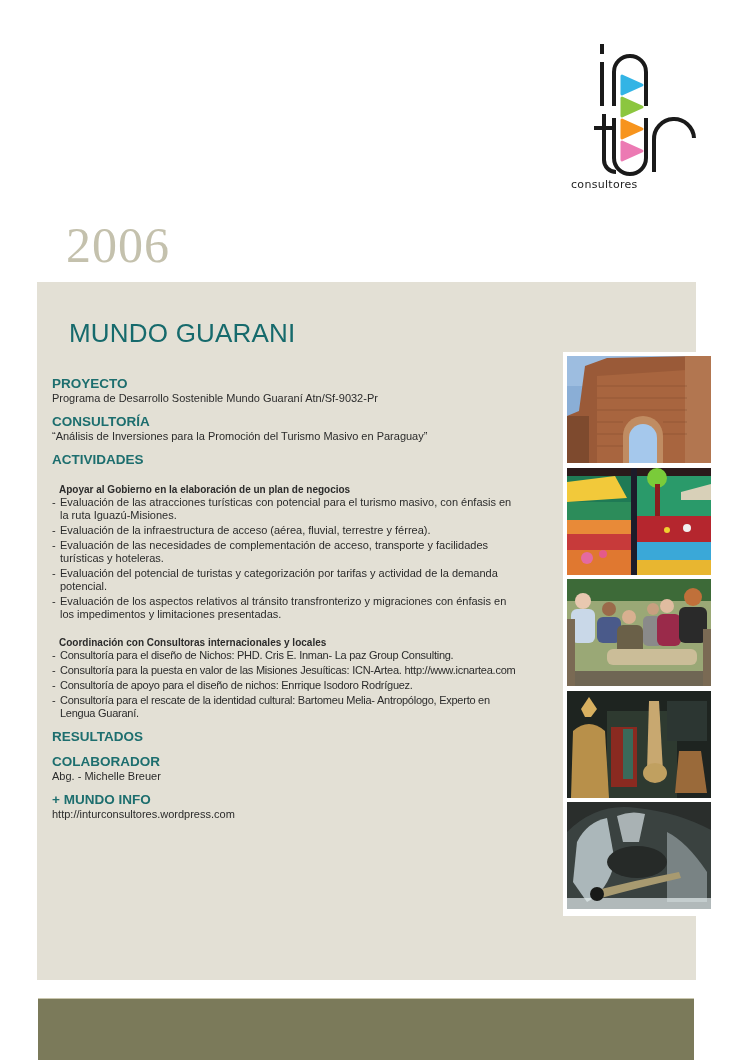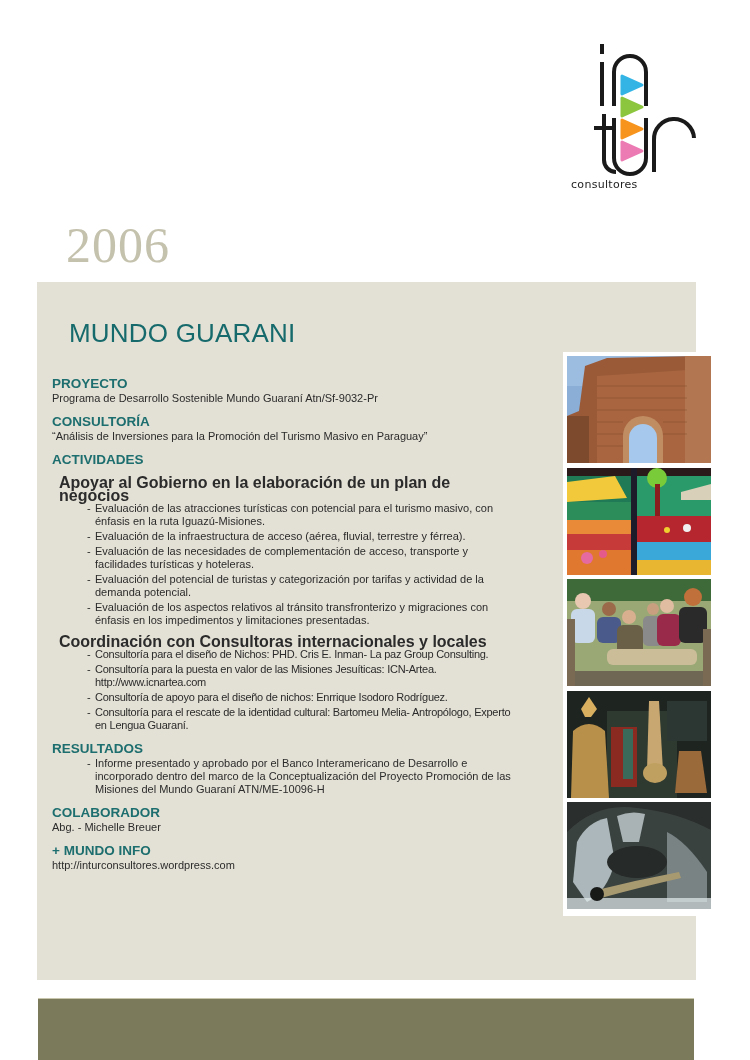--- a/index.html
+++ b/index.html
@@ -16,22 +16,22 @@
 
     
     .panel { position: absolute; left: 37px; top: 282px; width: 659px; height: 698px; background: #e3e0d5; }
 
     .title { position: absolute; left: 69px; top: 318px; font-size: 26px; font-weight: normal; color: #166a6c; letter-spacing: 0.2px; }
 
     .content { position: absolute; left: 52px; top: 376px; width: 470px; }
     .sec-h { font-size: 13.5px; font-weight: bold; color: #1d6e6e; line-height: 16px; }
     .sec-t { font-size: 11px; color: #2b2b2b; line-height: 13px; }
     .sec { margin-bottom: 9px; }
-    .sub-h { font-size: 16px; font-weight: bold; color: #2b2b2b; line-height: 13px; padding-left: 7px; margin-top: 8px; }
-    .bullets { list-style: none; margin-left: 35px; }
+    .sub-h { font-size: 10px; font-weight: bold; color: #2b2b2b; line-height: 13px; padding-left: 7px; margin-top: 15px; }
+    .bullets { list-style: none; }
     .bullets li { font-size: 11px; line-height: 13px; color: #2b2b2b; padding-left: 8px; text-indent: -8px; margin-bottom: 2px; }
     .bullets li .dash { display: inline-block; width: 8px; text-indent: 0; }
     .bullets.cond li { letter-spacing: -0.25px; }
 
     
     .photos { position: absolute; left: 563px; top: 352px; width: 153px; height: 564px; background: #ffffff; }
     .photo { position: absolute; left: 4px; width: 144px; height: 107px; overflow: hidden; }
     .photo svg { display: block; }
 
     
@@ -95,23 +95,20 @@
     <ul class="bullets cond">
       <li><span class="dash">-</span><span>Consultoría para el diseño de Nichos: PHD. Cris E. Inman- La paz Group Consulting.</span></li>
       <li><span class="dash">-</span><span>Consultoría para la puesta en valor de las Misiones Jesuíticas: ICN-Artea. http://www.icnartea.com</span></li>
       <li><span class="dash">-</span><span>Consultoría de apoyo para el diseño de nichos: Enrrique Isodoro Rodríguez.</span></li>
       <li><span class="dash">-</span><span>Consultoría para el rescate de la identidad cultural: Bartomeu Melia- Antropólogo, Experto en Lengua Guaraní.</span></li>
     </ul>
   </div>
 
   <div class="sec">
     <div class="sec-h">RESULTADOS</div>
-    <ul class="bullets">
-      <li><span class="dash">-</span><span>Informe presentado y aprobado por el Banco Interamericano de Desarrollo e incorporado dentro del marco de la Conceptualización del  Proyecto Promoción de las Misiones del Mundo Guaraní ATN/ME-10096-H</span></li>
-    </ul>
   </div>
 
   <div class="sec">
     <div class="sec-h">COLABORADOR</div>
     <div class="sec-t">Abg. - Michelle Breuer</div>
   </div>
 
   <div class="sec">
     <div class="sec-h">+ MUNDO INFO</div>
     <div class="sec-t">http://inturconsultores.wordpress.com</div>

